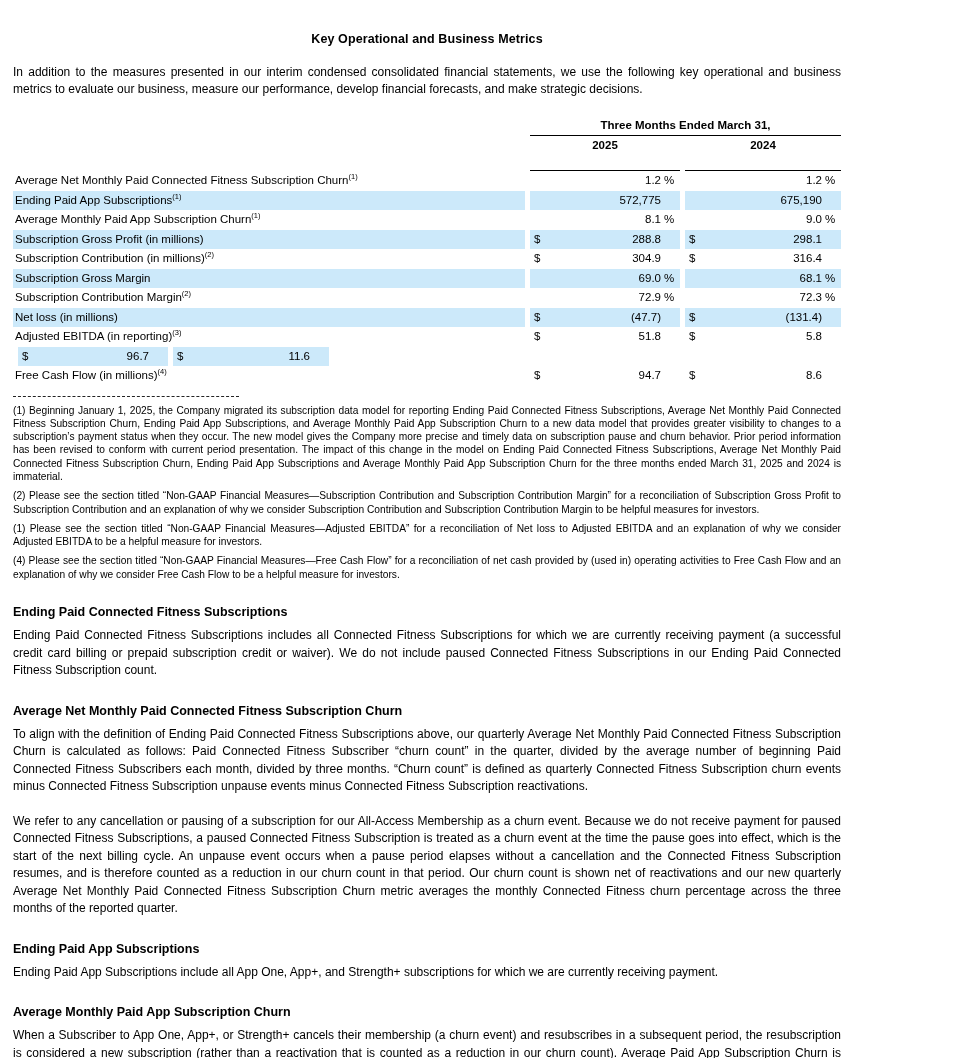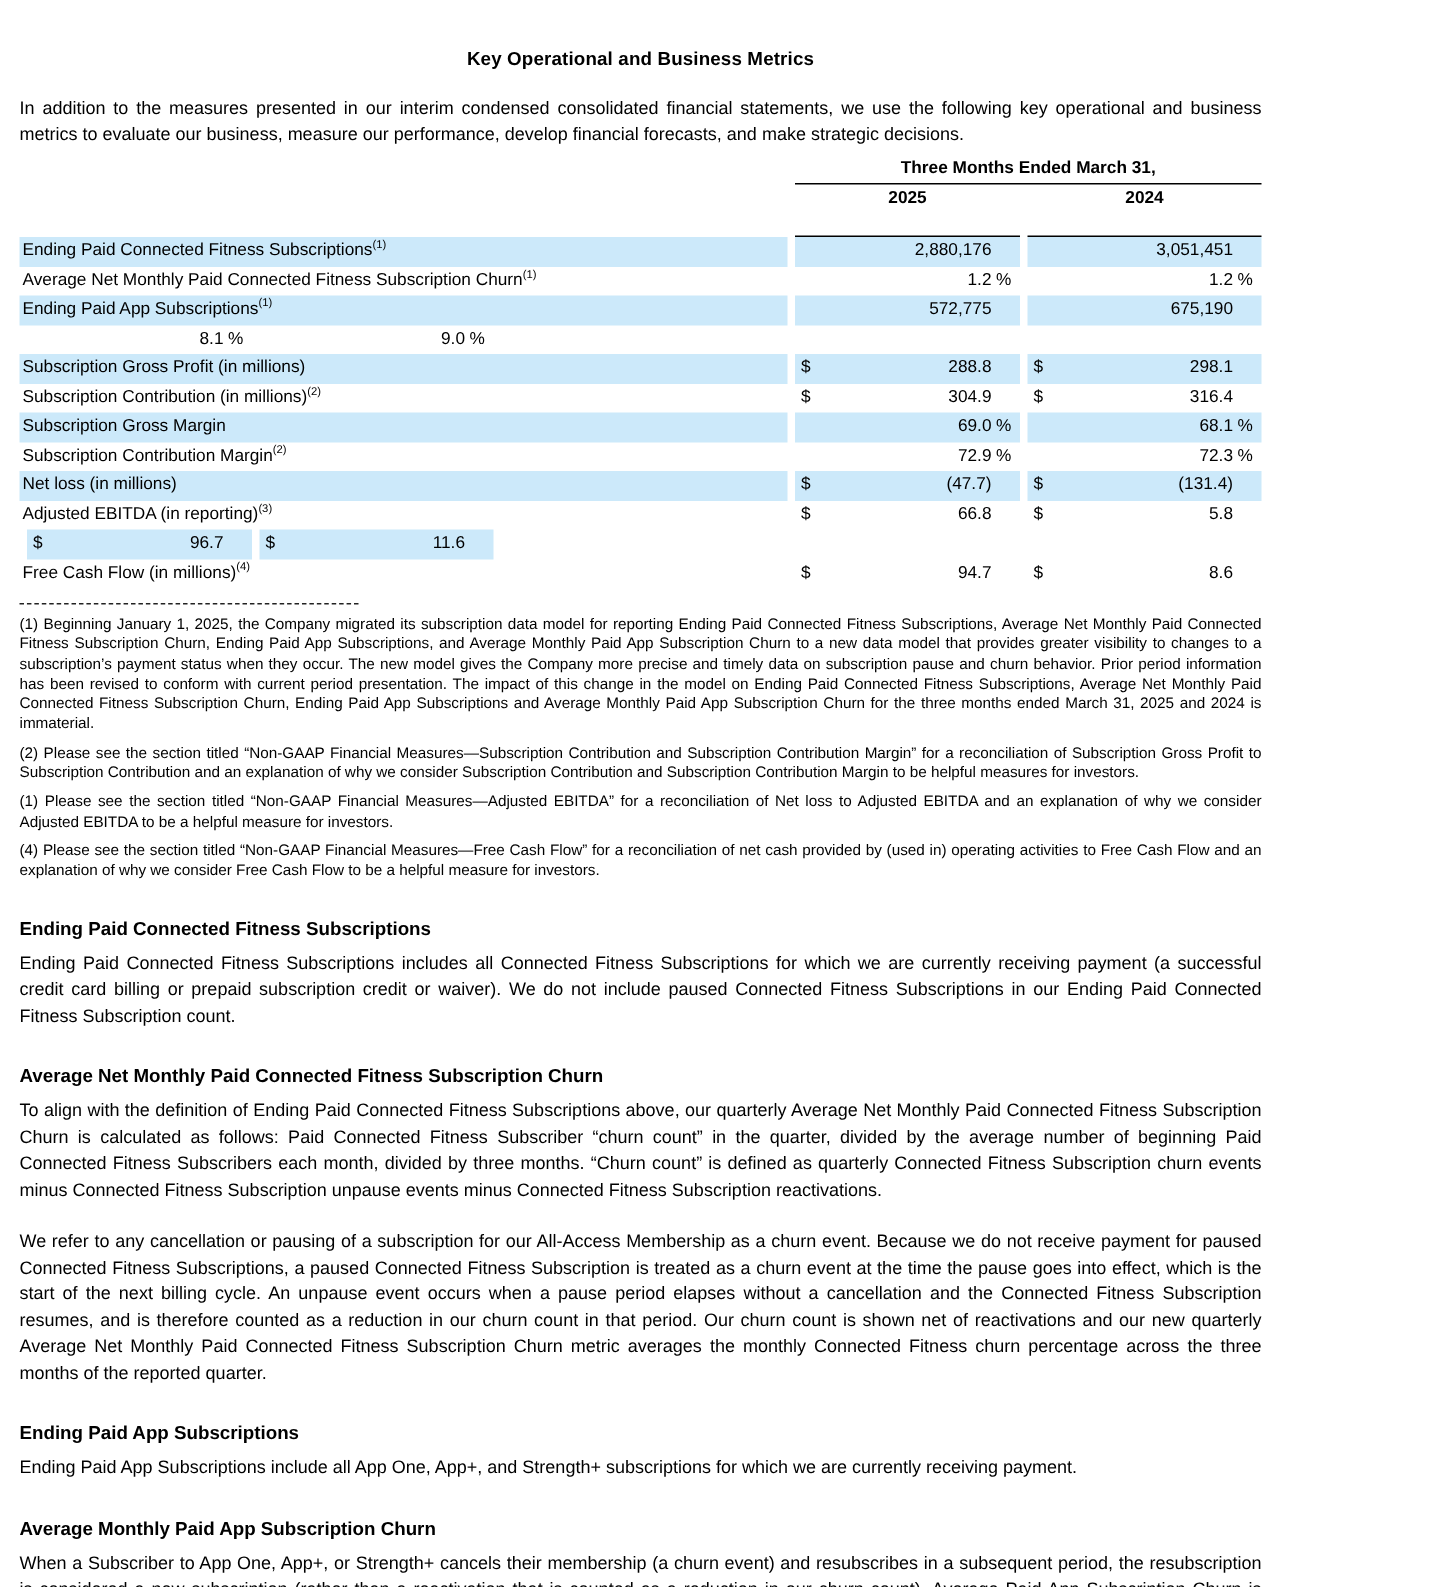--- a/index.html
+++ b/index.html
@@ -5,21 +5,21 @@
   html,body{margin:0;padding:0;}
   body{
     width:966px;height:1058px;overflow:hidden;background:#ffffff;color:#000;
     font-family:"Liberation Sans","DejaVu Sans",sans-serif;
   }
   .doc{padding:26px 27px 0 13px;box-sizing:border-box;width:868px;}
   .title{font-size:12.5px;font-weight:bold;text-align:center;margin:6px 0 0 0;letter-spacing:.1px;}
   .intro{font-size:12px;line-height:17px;text-align:justify;margin:18px 0 0 0;}
 
   
-  .metrics{margin-top:8px;}
+  .metrics{margin-top:21px;}
   .thead{display:flex;align-items:flex-end;}
   .th-label{flex:1;}
   .spacer{width:5px;flex:0 0 auto;}
   .period{width:311px;flex:0 0 auto;}
   .period-title{font-size:11.5px;font-weight:bold;text-align:center;padding-bottom:3px;border-bottom:1px solid #000;line-height:13px;}
   .years{display:flex;margin-top:2px;}
   .year{font-size:11.5px;font-weight:bold;text-align:center;line-height:14px;padding-bottom:18px;border-bottom:1px solid #000;}
   .g1{width:150px;flex:0 0 auto;}
   .g2{width:156px;flex:0 0 auto;}
   .trow{display:flex;height:19.5px;font-size:11.5px;}
@@ -59,35 +59,20 @@
       <div class="period">
         <div class="period-title">Three Months Ended March 31,</div>
         <div class="years">
           <div class="year g1">2025</div>
           <div class="spacer"></div>
           <div class="year g2">2024</div>
         </div>
       </div>
     </div>
     <div>
-        <div class="trow hl">
-          <div class="cell c-label"><span>Ending Paid Connected Fitness Subscriptions</span><sup>(1)</sup></div>
-          <div class="spacer"></div>
-          <div class="cell grp g1">
-            <div class="c-dollar"></div>
-            <div class="c-val">2,880,176</div>
-            <div class="c-pct"></div>
-          </div>
-          <div class="spacer"></div>
-          <div class="cell grp g2">
-            <div class="c-dollar"></div>
-            <div class="c-val">3,051,451</div>
-            <div class="c-pct"></div>
-          </div>
-        </div>
         <div class="trow">
           <div class="cell c-label"><span>Average Net Monthly Paid Connected Fitness Subscription Churn</span><sup>(1)</sup></div>
           <div class="spacer"></div>
           <div class="cell grp g1">
             <div class="c-dollar"></div>
             <div class="c-val">1.2</div>
             <div class="c-pct">%</div>
           </div>
           <div class="spacer"></div>
           <div class="cell grp g2">
@@ -105,20 +90,21 @@
             <div class="c-pct"></div>
           </div>
           <div class="spacer"></div>
           <div class="cell grp g2">
             <div class="c-dollar"></div>
             <div class="c-val">675,190</div>
             <div class="c-pct"></div>
           </div>
         </div>
         <div class="trow">
+          <div class="cell c-label"><span>Average Monthly Paid App Subscription Churn</span><sup>(1)</sup></div>
           <div class="spacer"></div>
           <div class="cell grp g1">
             <div class="c-dollar"></div>
             <div class="c-val">8.1</div>
             <div class="c-pct">%</div>
           </div>
           <div class="spacer"></div>
           <div class="cell grp g2">
             <div class="c-dollar"></div>
             <div class="c-val">9.0</div>
@@ -198,21 +184,21 @@
             <div class="c-dollar">$</div>
             <div class="c-val">(131.4)</div>
             <div class="c-pct"></div>
           </div>
         </div>
         <div class="trow">
           <div class="cell c-label"><span>Adjusted EBITDA (in reporting)</span><sup>(3)</sup></div>
           <div class="spacer"></div>
           <div class="cell grp g1">
             <div class="c-dollar">$</div>
-            <div class="c-val">66.8</div>
+            <div class="c-val">51.8</div>
             <div class="c-pct"></div>
           </div>
           <div class="spacer"></div>
           <div class="cell grp g2">
             <div class="c-dollar">$</div>
             <div class="c-val">5.8</div>
             <div class="c-pct"></div>
           </div>
         </div>
         <div class="trow hl">

